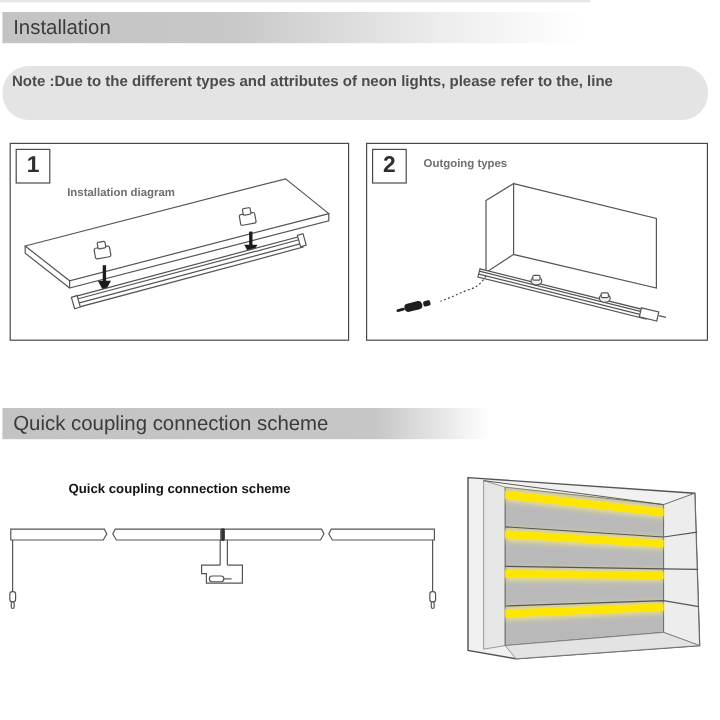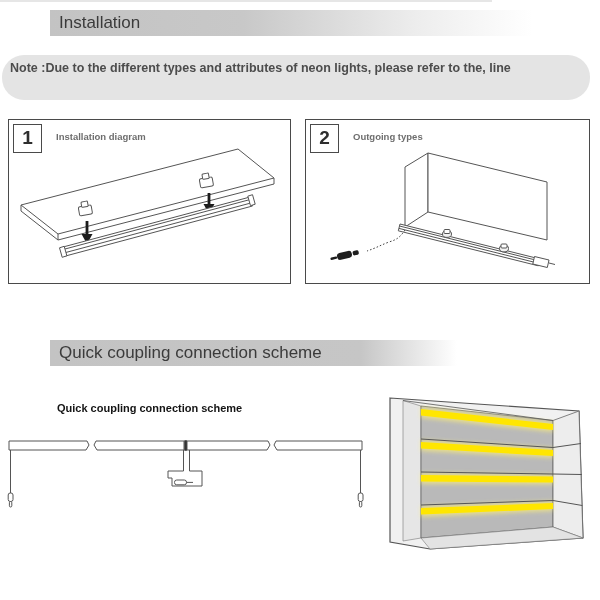--- a/index.html
+++ b/index.html
@@ -4,21 +4,21 @@
 <style>
   html,body{margin:0;padding:0;}
   body{
     width:600px;height:600px;position:relative;background:#ffffff;
     font-family:"Liberation Sans", sans-serif;overflow:hidden;
   }
   .abs{position:absolute;}
   .top-artifact{left:0;top:0;width:492px;height:2px;background:#e6e6e6;}
   .section-bar{
     left:2px;height:26px;line-height:26px;
-    font-size:17px;color:#3b3b3b;padding-left:9px;box-sizing:border-box;margin-left:48px;
+    font-size:17px;color:#3b3b3b;padding-left:9px;box-sizing:border-box;
   }
   .bar1{top:10px;width:508px;
     background:linear-gradient(to right,#c3c3c3 0%,#c8c8c8 38%,#ededed 72%,rgba(255,255,255,0) 95%);}
   .bar2{top:340px;width:565px;
     background:linear-gradient(to right,#c3c3c3 0%,#c6c6c6 55%,rgba(255,255,255,0) 72%);}
   .note-box{
     left:2px;top:55px;width:588px;height:45px;background:#e4e4e4;
     box-sizing:border-box;padding:5px 8px;
     font-size:12.5px;font-weight:600;color:#4c4c4c;line-height:17px;border-radius:22px;
   }
@@ -29,21 +29,21 @@
   .num-box{
     top:124px;width:29px;height:29px;border:1.6px solid #4a4a4a;background:#fff;
     box-sizing:border-box;text-align:center;line-height:26px;
     font-size:19px;font-weight:bold;color:#2e2e2e;z-index:3;
   }
   .num1{left:13px;}
   .num2{left:310px;}
   .step-label{
     top:131px;font-size:9.5px;font-weight:bold;color:#6e6e6e;z-index:3;
   }
-  .lbl1{left:56px;}
+  .lbl1{left:56px;margin-top:24px;}
   .lbl2{left:353px;}
   .diagram-caption{
     left:57px;top:402px;font-size:11px;font-weight:bold;color:#141414;
   }
   svg.overlay{left:0;top:0;z-index:2;pointer-events:none;}
 </style>
 </head>
 <body>
 
 <div class="abs top-artifact"></div>

